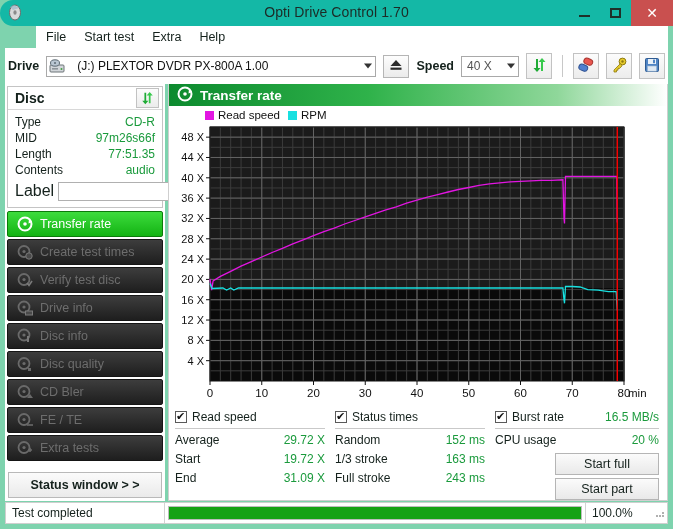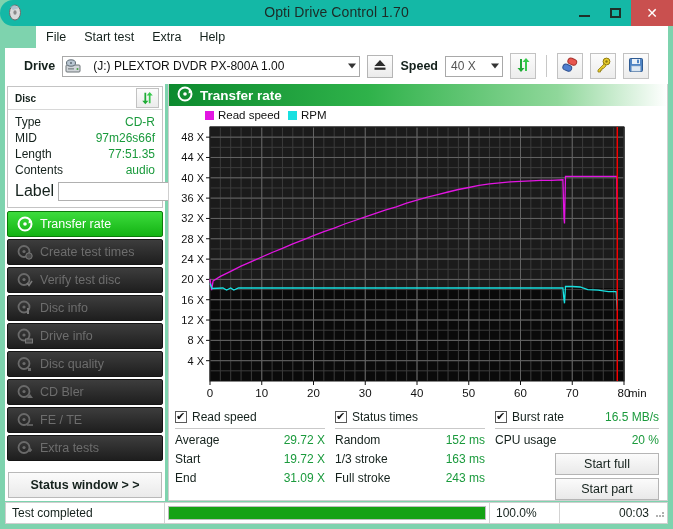--- a/index.html
+++ b/index.html
@@ -52,21 +52,21 @@
     border-left: 5px solid #7ed3ae;
     border-right: 5px solid #7ed3ae;
     margin-left: 31px;
   }
   .menubar span { font-size: 12.5px; color: #14211c; cursor: default; }
 
   
   .drivebar {
     flex: 0 0 36px; height: 36px; background: #fff;
     display: flex; align-items: center; gap: 7px;
-    padding: 0 19px;
+    padding: 0 3px;
     border-left: 5px solid #7ed3ae;
     border-right: 5px solid #7ed3ae;
   }
   .lbl-bold { font-weight: bold; font-size: 12.5px; color: #14211c; }
   .drive-combo {
     flex: 1 1 auto; height: 21px; background: #fff;
     border: 1px solid #a9a9a9;
     display: flex; align-items: center; padding: 0 2px;
     position: relative; font-size: 12px; color: #111; gap: 8px;
   }
@@ -111,21 +111,21 @@
     display: flex; flex-direction: column; min-width: 0;
     border: 1px solid #cfcfcf; border-top: none;
   }
 
   
   .disc-panel { border: 1px solid #c4c4c4; margin: 2px 2px 3px 2px; background: #fff; }
   .disc-head {
     height: 23px; display: flex; align-items: center;
     padding: 0 3px 0 7px; border-bottom: 1px solid #d8d8d8;
   }
-  .disc-head .t { font-weight: bold; font-size: 10px; flex: 1; color: #14211c; }
+  .disc-head .t { font-weight: bold; font-size: 14px; flex: 1; color: #14211c; }
   .disc-rows { padding: 4px 7px 5px 7px; }
   .drow { display: flex; justify-content: space-between; line-height: 16px; font-size: 12px; }
   .drow .k { color: #14211c; }
   .drow .v { color: #1a9a3c; }
   .label-row { display: flex; align-items: center; gap: 4px; margin-top: 2px; }
   .label-row .k { font-size: 16px; color: #14211c; }
   .label-input {
     flex: 1 1 auto; height: 19px; border: 1px solid #b0b0b0; background: #fff;
   }
   .cdbtn {
@@ -399,34 +399,34 @@
               <path d="M10 11 L12 13.5 L15 9" fill="none" stroke="#7a7a7a" stroke-width="1.6"></path>
             </svg>
           </span>
           <span>Verify test disc</span>
         </div>
         <div class="navbtn">
           <span class="nico">
             <svg width="16" height="16" viewBox="0 0 16 16">
               <circle cx="7" cy="7" r="5.5" fill="none" stroke="#6a6a6a" stroke-width="1.8"></circle>
               <circle cx="7" cy="7" r="1.6" fill="#6a6a6a"></circle>
-              <rect x="10" y="8" width="2" height="6" fill="#7a7a7a"></rect>
-            </svg>
-          </span>
-          <span>Disc info</span>
+              <rect x="8.5" y="11" width="7" height="4" fill="#4a4a4a" stroke="#7a7a7a"></rect>
+            </svg>
+          </span>
+          <span>Drive info</span>
         </div>
         <div class="navbtn">
           <span class="nico">
             <svg width="16" height="16" viewBox="0 0 16 16">
               <circle cx="7" cy="7" r="5.5" fill="none" stroke="#6a6a6a" stroke-width="1.8"></circle>
               <circle cx="7" cy="7" r="1.6" fill="#6a6a6a"></circle>
-              <rect x="8.5" y="11" width="7" height="4" fill="#4a4a4a" stroke="#7a7a7a"></rect>
-            </svg>
-          </span>
-          <span>Drive info</span>
+              <rect x="10" y="8" width="2" height="6" fill="#7a7a7a"></rect>
+            </svg>
+          </span>
+          <span>Disc info</span>
         </div>
         <div class="navbtn">
           <span class="nico">
             <svg width="16" height="16" viewBox="0 0 16 16">
               <circle cx="7" cy="7.5" r="5.5" fill="none" stroke="#6a6a6a" stroke-width="1.8"></circle>
               <circle cx="7" cy="7.5" r="1.6" fill="#6a6a6a"></circle>
               <path d="M11 12 L14 12 L14 15 L11 15 Z" fill="#6a6a6a"></path>
             </svg>
           </span>
           <span>Disc quality</span>
@@ -697,21 +697,20 @@
   </div>
 
   <div class="statusbar">
     <div class="sb-cell sb-msg">Test completed</div>
     <div class="sb-cell sb-prog">
       <div class="progtrack">
         <div class="progfill" id="progfill" style="width: 100%;"></div>
       </div>
     </div>
     <div class="sb-cell sb-pct">100.0%</div>
-    <div class="sb-cell sb-time">00:03</div>
     <div class="grip">
       <svg width="10" height="10" viewBox="0 0 10 10">
         <g fill="#b0b0b0">
           <rect x="7" y="7" width="2" height="2"></rect>
             <rect x="4" y="7" width="2" height="2"></rect>
           <rect x="7" y="4" width="2" height="2"></rect>
             <rect x="1" y="7" width="2" height="2"></rect>
         </g>
       </svg>
     </div>

